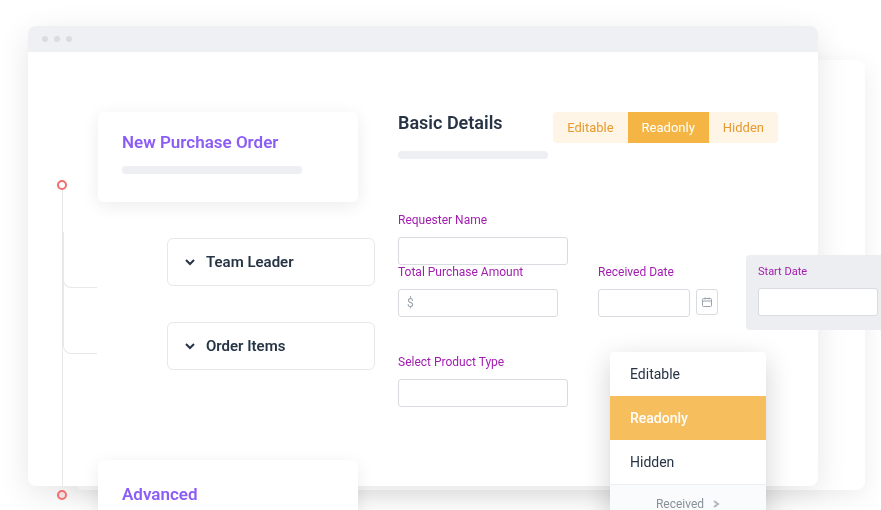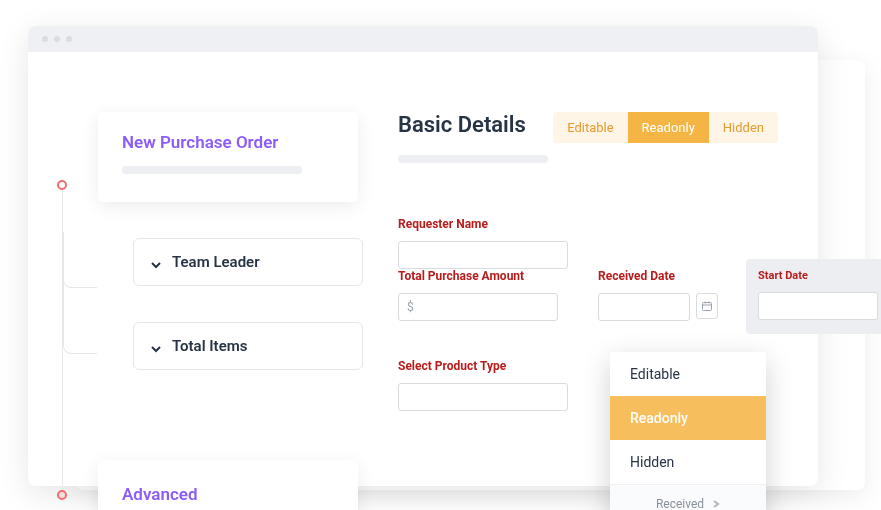--- a/index.html
+++ b/index.html
@@ -82,28 +82,28 @@
     color: #8b5cf6;
   }
   .skeleton {
     height: 8px;
     background: #EDEFF2;
     border-radius: 4px;
     margin-top: 14px;
     width: 180px;
   }
   .side-item {
-    margin-left: 75px;
+    margin-left: 109px;
     margin-top: 36px;
-    width: 230px;
+    width: 208px;
     border:1px solid #E6E8EB;
     border-radius:6px;
     padding:14px 16px;
     display:flex;
-    align-items:flex-end;
+    align-items:center;
     gap:10px;
   }
   .side-item-branch {
     position:absolute;
     left:35px;
     width:34px;
     border-left:1px solid #E6E8EB;
     border-bottom:1px solid #E6E8EB;
     border-bottom-left-radius:8px;
   }
@@ -132,21 +132,21 @@
     flex:1;
     padding: 60px 40px 0 0;
     min-width:0;
   }
   .main-head {
     display:flex;
     justify-content:space-between;
     align-items:flex-start;
   }
   .main-title {
-    font-size:22px;
+    font-size:18px;
     font-weight:600;
     color:#263445;
   }
   .main-skel {
     height:8px; width:150px; background:#EDEFF2; border-radius:4px; margin-top:18px;
   }
   .seg {
     display:flex;
     border-radius:4px;
     overflow:hidden;
@@ -164,23 +164,22 @@
   }
   .fields {
     margin-top:54px;
     display:grid;
     grid-template-columns: 170px 170px;
     column-gap: 48px;
     row-gap: 38px;
   }
   .field-label {
     font-size:12px;
-    color:#b91c1c;
+    color:#a21caf;
     margin-bottom:10px;
-    font-weight:bold;
   }
   .field-input {
     height:28px;
     border:1px solid #D8DBE0;
     border-radius:3px;
     background:#fff;
     display:flex;
     align-items:center;
     padding:0 8px;
     font-size:12px;
@@ -294,21 +293,21 @@
         </span>
         <span class="side-item-label">Team Leader</span>
       </div>
 
       <div class="side-item">
         <span class="chev">
           <svg viewBox="0 0 12 12">
               <polyline points="2,4 6,8 10,4"></polyline>
             </svg>
         </span>
-        <span class="side-item-label">Total Items</span>
+        <span class="side-item-label">Order Items</span>
       </div>
 
       <div class="card-completed">
         <div class="card-title">Advanced</div>
       </div>
     </div>
 
     <div class="main">
       <div class="main-head">
         <div>

